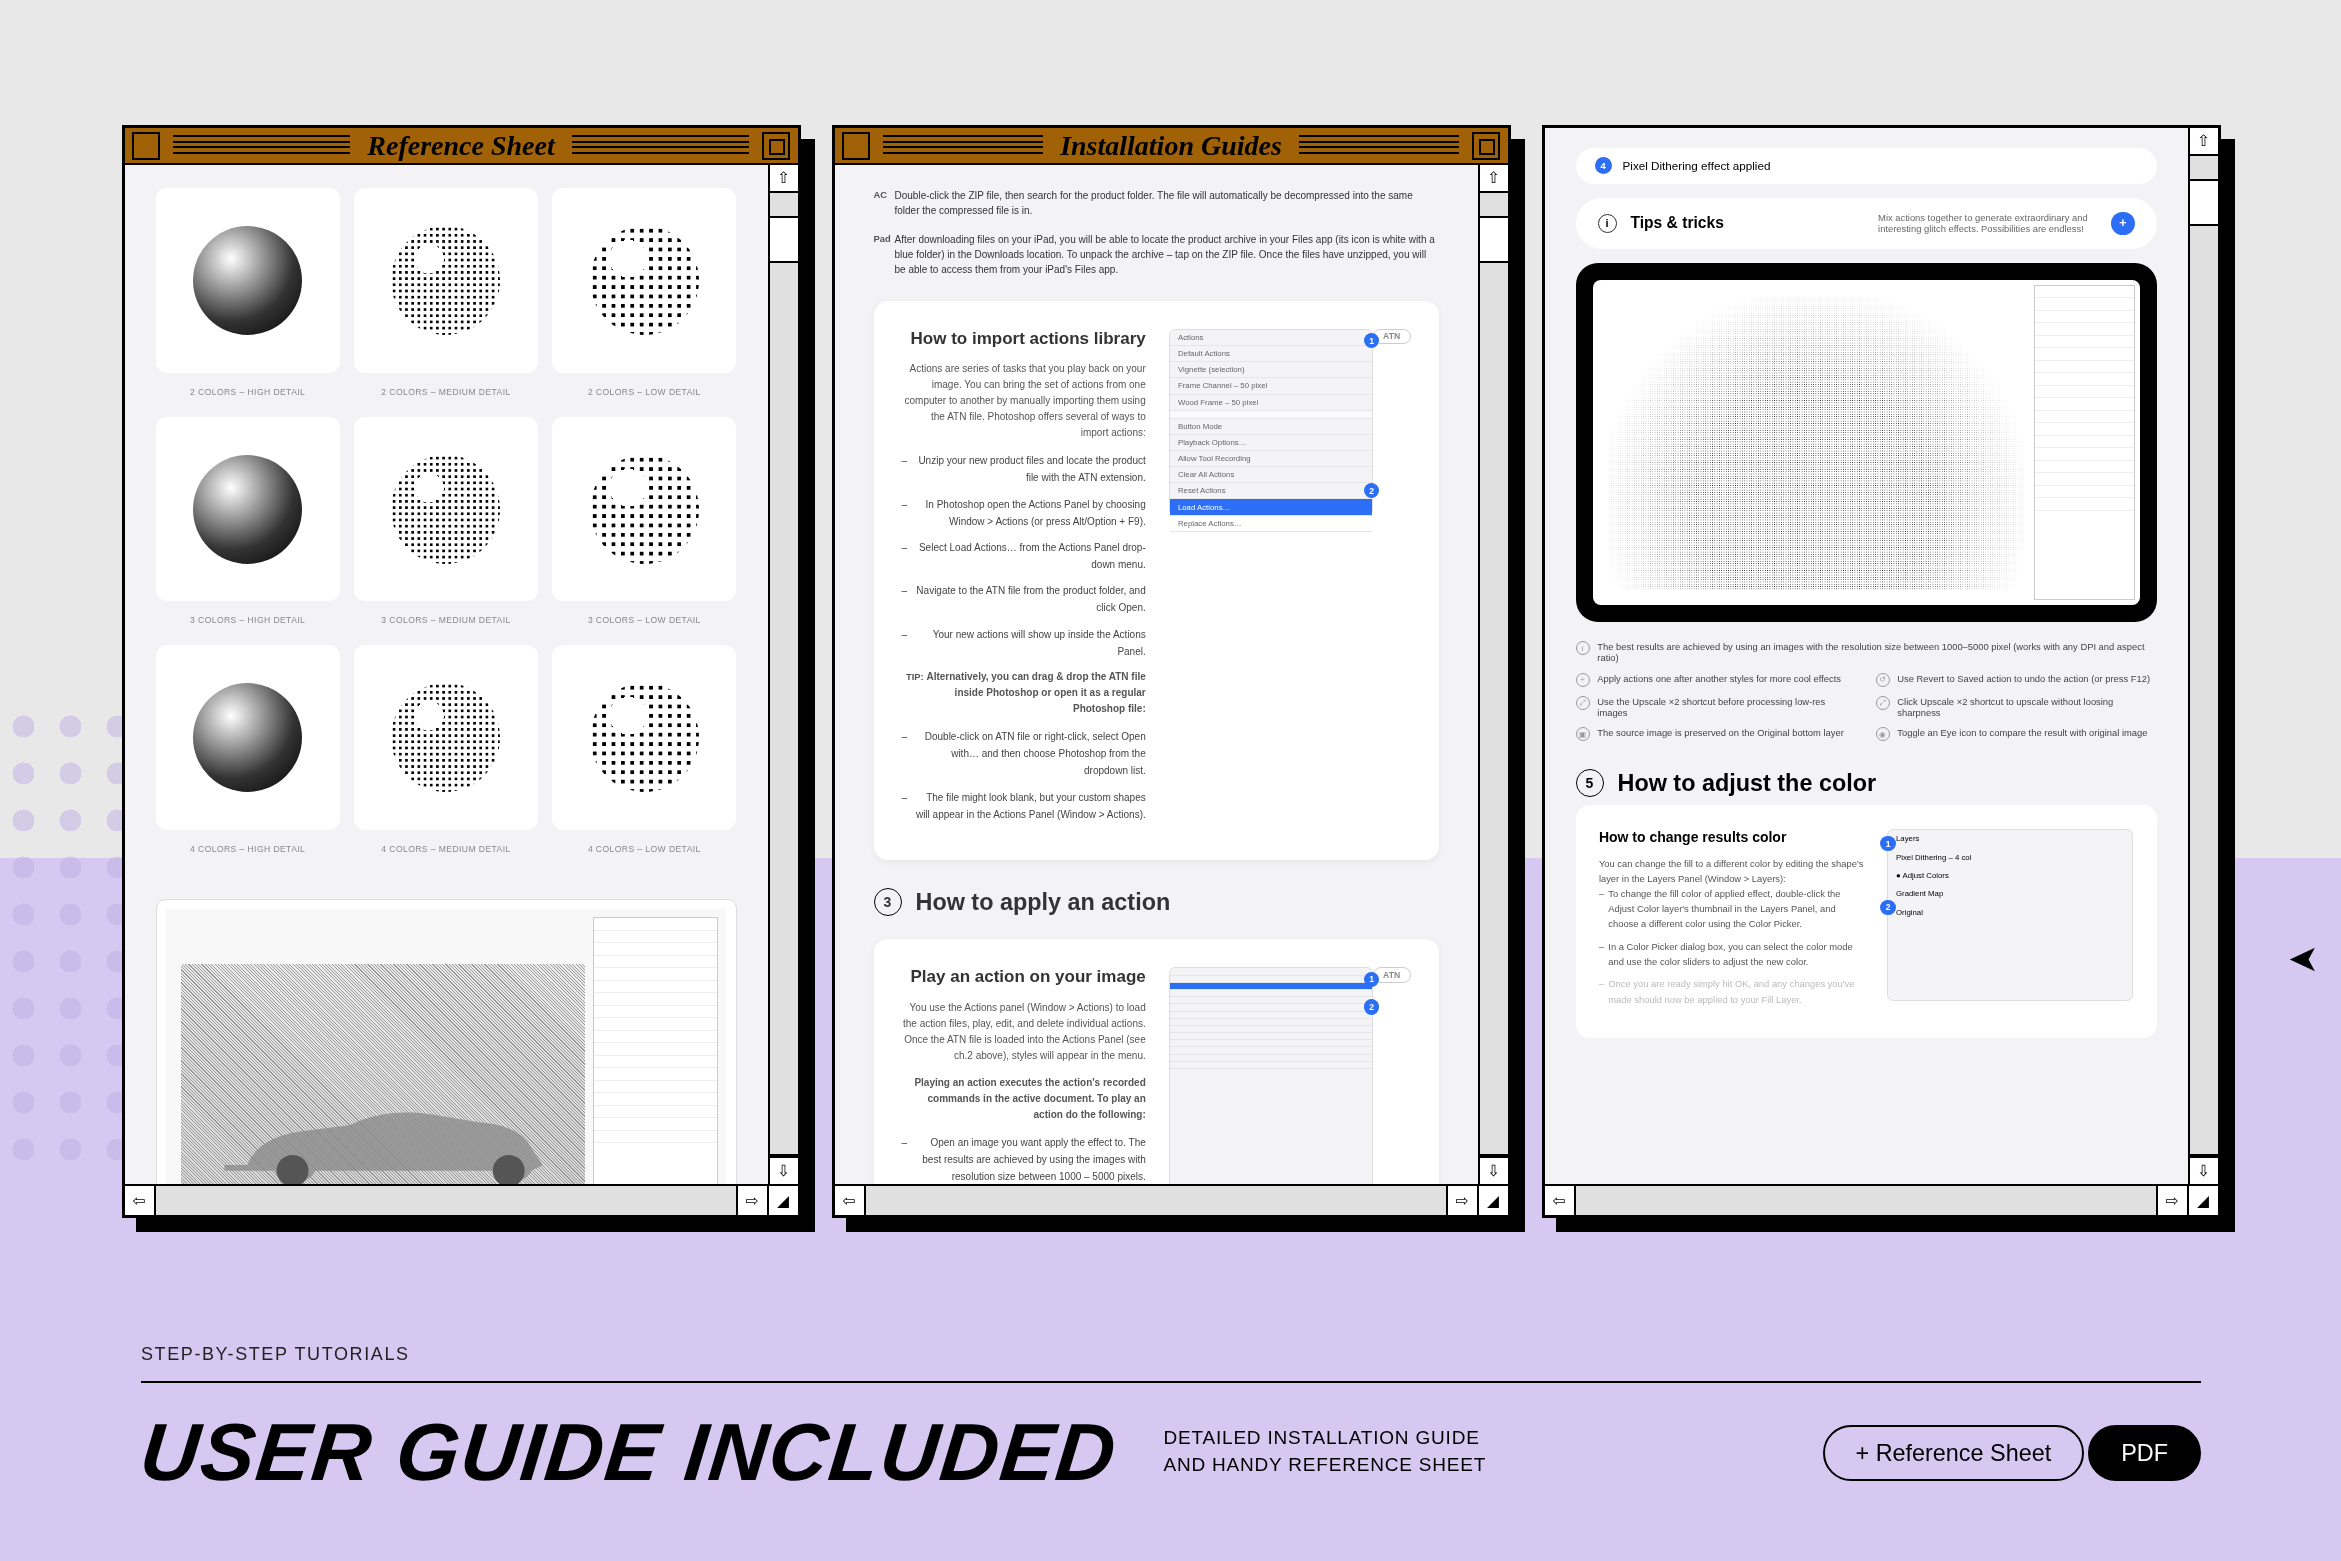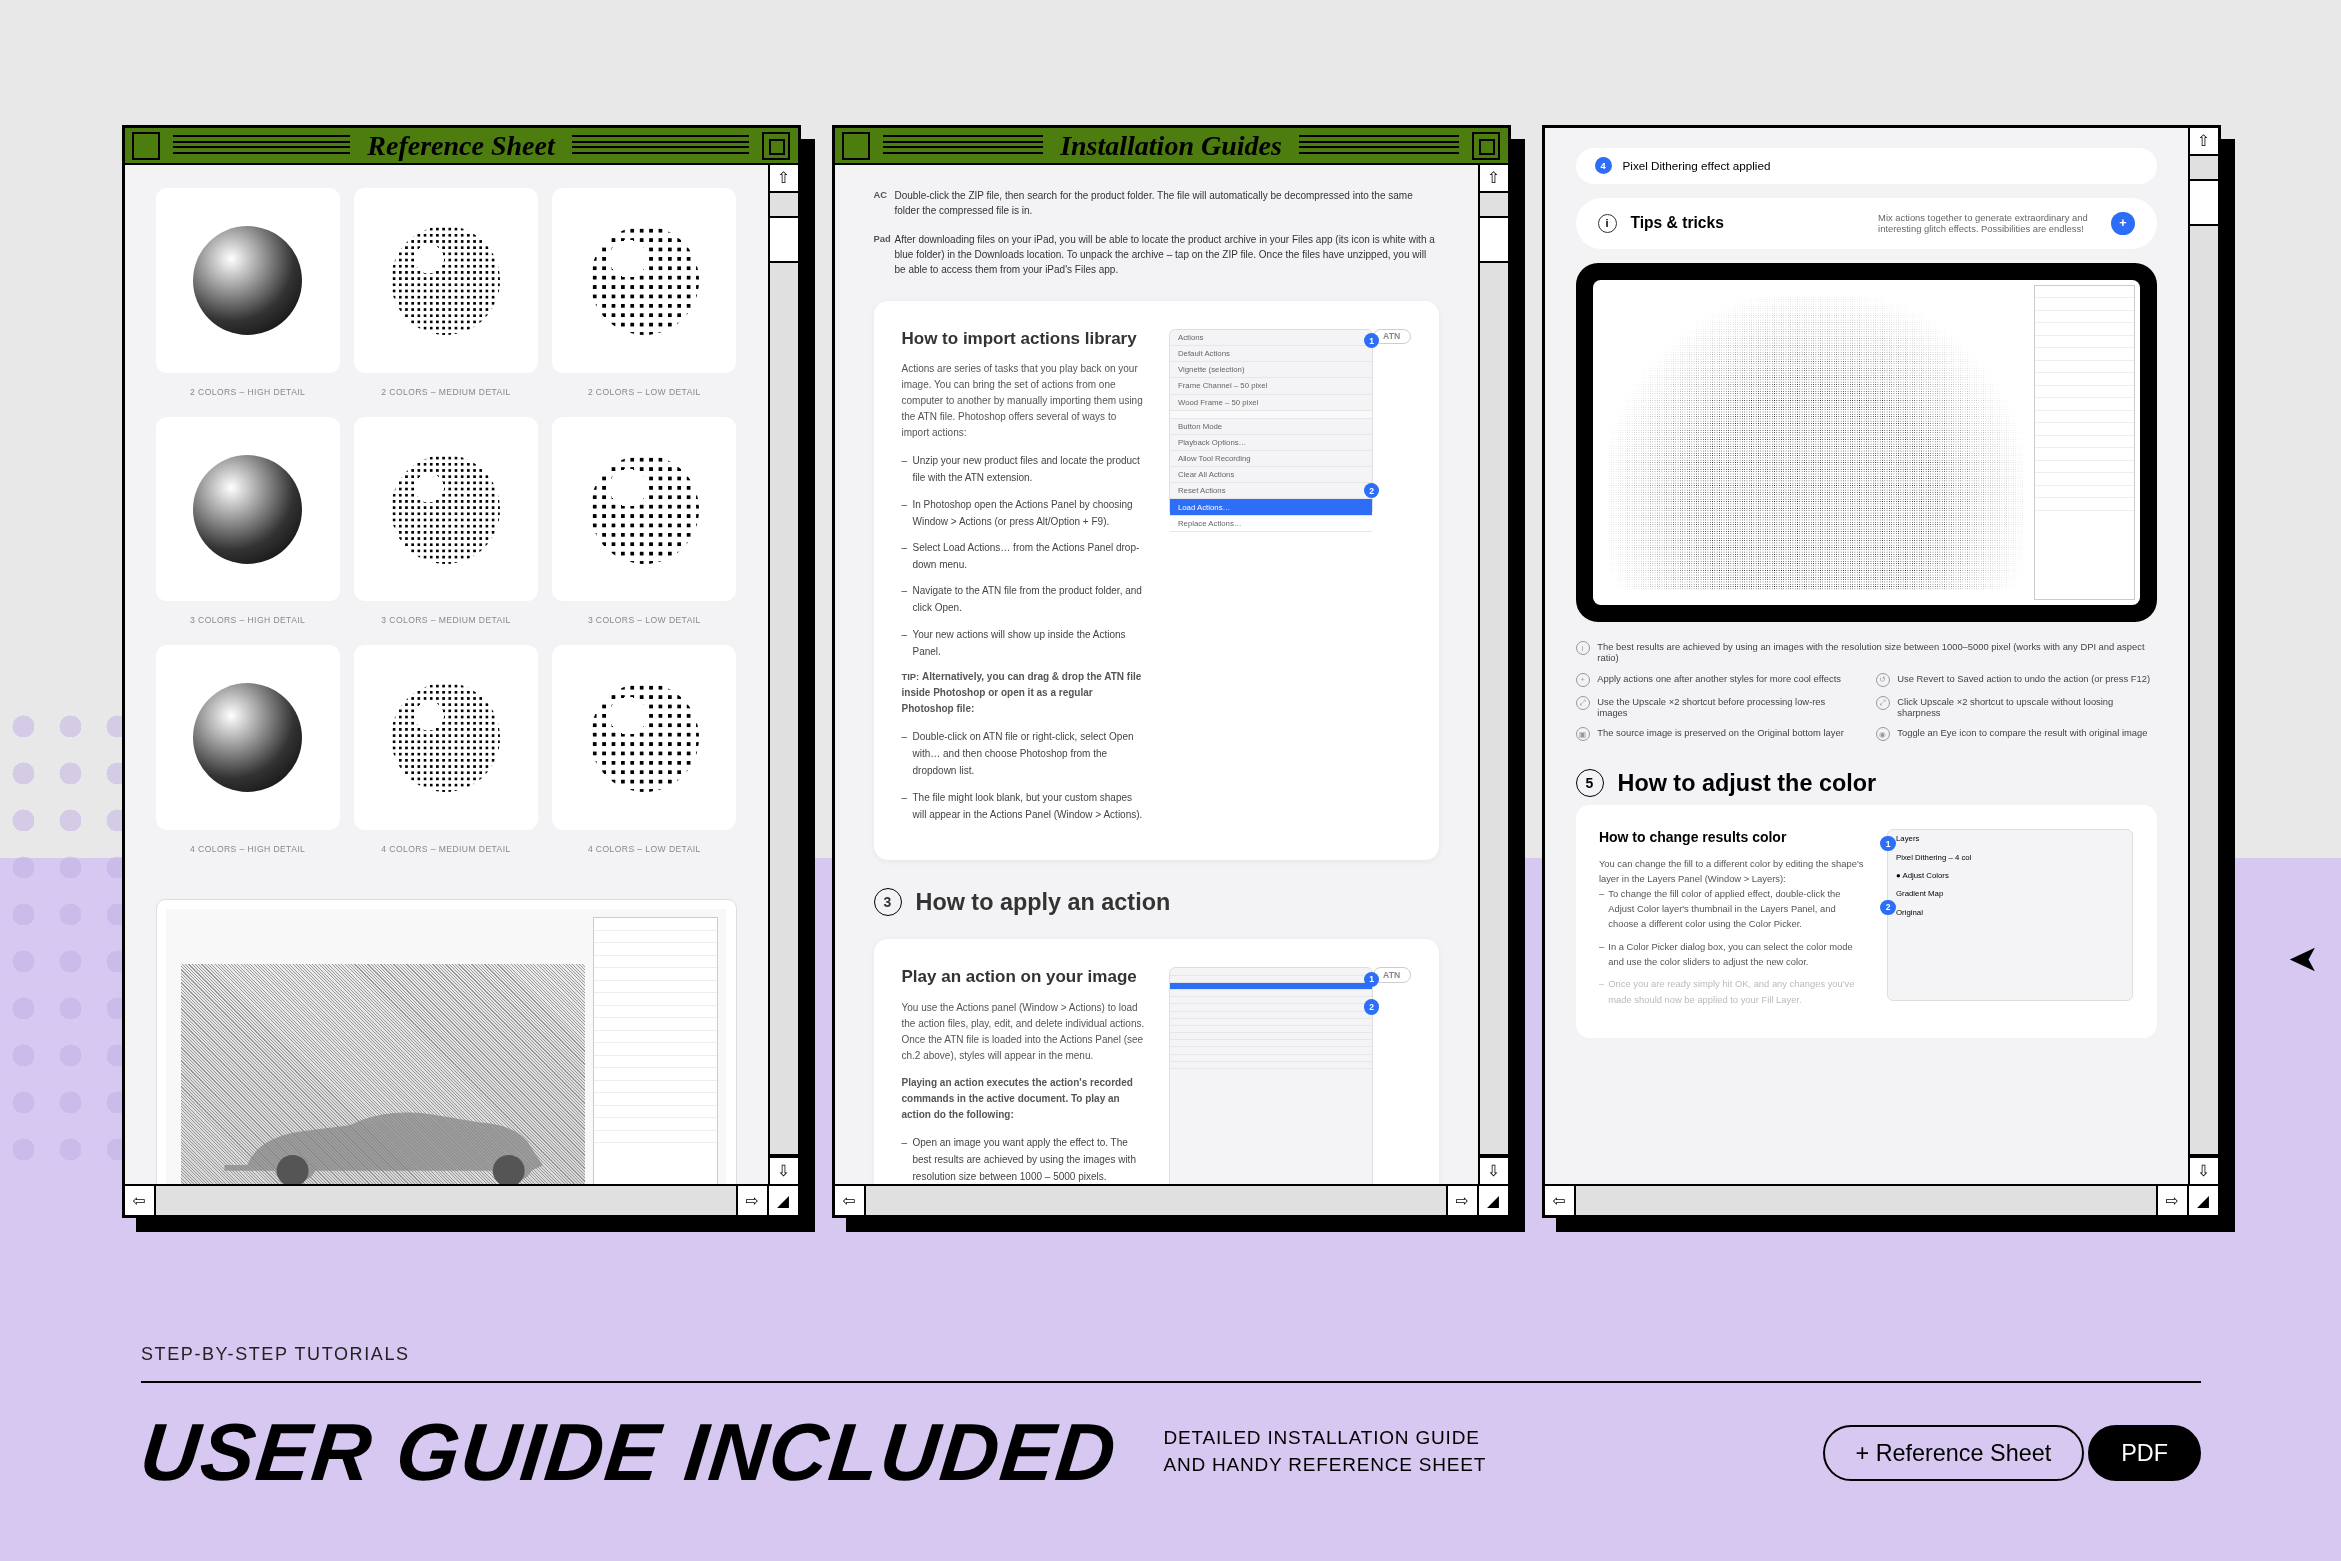--- a/index.html
+++ b/index.html
@@ -26,21 +26,21 @@
   }
   .retro-window {
     width:679px; height:1093px;
     background:#fff; border:3.1px solid #000;
     box-shadow: 14px 14px 0 #000;
     display:flex; flex-direction:column;
     position:relative;
   }
   .titlebar {
     height:37px; border-bottom:2.3px solid #000;
-    display:flex; align-items:center; background:#4d7c0f;
+    display:flex; align-items:center; background:#a16207;
   }
   .close-box {
     width:28px; height:28px; border:2.3px solid #000; margin:0 7.8px;
     position:relative;
   }
   .stripes {
     flex:0 0 auto; width:0; flex-grow:1; height:22px;
     background: repeating-linear-gradient(to bottom, #000 0, #000 2.3px, transparent 2.3px, transparent 5.5px);
     margin:0 4.7px;
   }
@@ -108,21 +108,21 @@
   .section-card h3 { font-size:17px; font-weight:800; margin-bottom:12.5px; }
   .section-card p { font-size:10px; color:#555; line-height:1.6; margin-bottom:11px; }
   .section-card ul { list-style:none; }
   .section-card li { font-size:10px; color:#444; line-height:1.7; margin-bottom:9.4px; padding-left:11px; position:relative;}
   .section-card li::before { content:'–'; position:absolute; left:0; }
   .badge-atn { float:right; border:0.8px solid #ccc; border-radius:7.8px; padding:1.6px 9.4px; font-size:8.6px; font-weight:700; color:#888;}
   .step-heading { display:flex; align-items:center; gap:14px; margin:28px 0 7.8px; }
   .step-num { width:28px; height:28px; border:1.6px solid #000; border-radius:50%; display:flex; align-items:center; justify-content:center; font-weight:700; font-size:14px;}
   .step-title { font-size:23.4px; font-weight:800; }
   .two-col { display:flex; gap:23.4px; }
-  .two-col .left { flex:1.2; }
+  .two-col .left { flex:1.2;text-align:right; }
   .two-col .right { flex:1; }
   .panel-mock { background:#f4f4f6; border:0.8px solid #ddd; border-radius:6.2px; height:187px; position:relative; font-size:7.8px;}
   .panel-mock .row { padding:3.1px 7.8px; border-bottom:0.8px solid #e6e6e8; color:#666;}
   .panel-mock .row.hl { background:#2d6ef6; color:#fff; }
   .num-dot { position:absolute; width:15.6px; height:15.6px; border-radius:50%; background:#2d6ef6; color:#fff; font-size:8.6px; font-weight:700; display:flex; align-items:center; justify-content:center;}
   .tip-label { font-weight:700; font-size:9.4px; }
 
   
   .tips-content { padding:20px 31px; }
   .pill-note { background:#fff; border-radius:23.4px; padding:9.4px 19px; display:flex; align-items:center; gap:11px; font-size:11.7px; margin-bottom:14px;}

